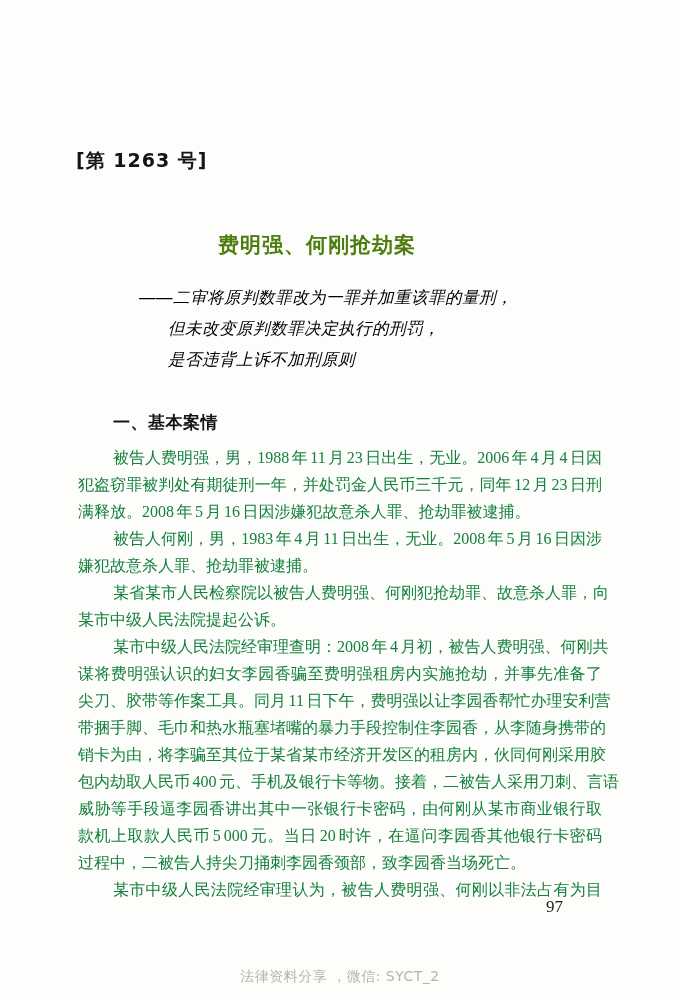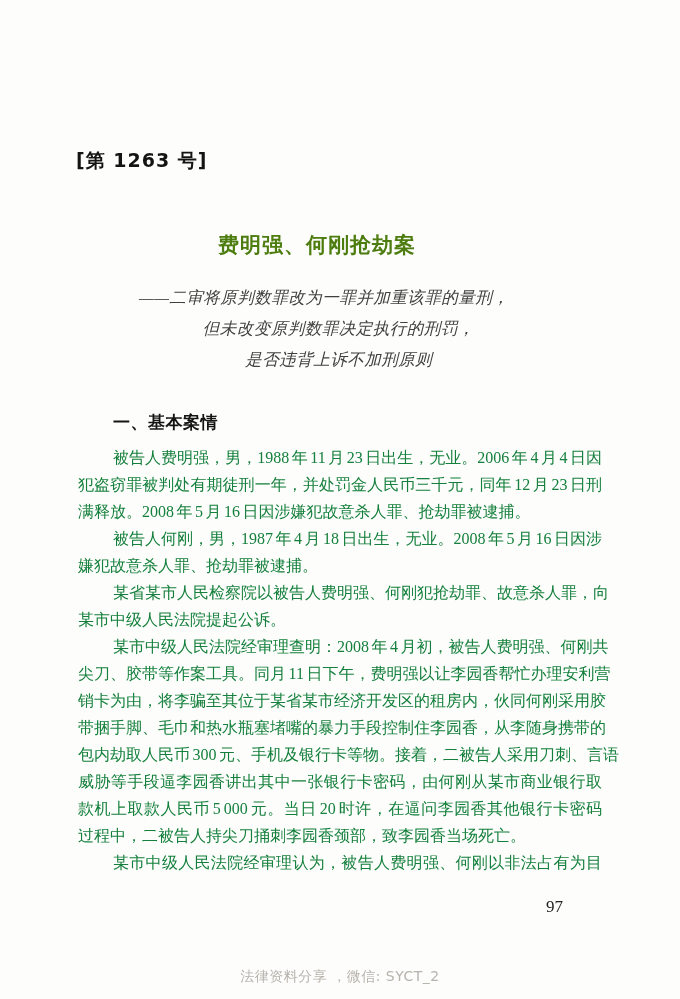--- a/index.html
+++ b/index.html
@@ -21,22 +21,22 @@
   }
   .title {
     position:absolute; top:231px; left:0; right:46px; margin:0;
     text-align:center;
     font-family:"DejaVu Sans","Liberation Sans",sans-serif;
     font-weight:bold; font-size:21px; letter-spacing:1px;
     color:#4d7c0f; white-space:nowrap;
   }
   .subtitle {
     position:absolute; left:139px; top:282px;
-    font-family:Liberation Serif, serif;
-    font-style:italic; font-size:16.5px; color:#404040;text-align:center;
+    font-family:Liberation Sans, sans-serif;
+    font-style:italic; font-size:16.5px; color:#000000;
   }
   .subtitle-line { line-height:31px; white-space:nowrap; letter-spacing:0.5px; }
   .subtitle-line.cont { padding-left:29px; }
 
   .heading {
     position:absolute; left:113px; top:411px; margin:0;
     font-family:"DejaVu Sans","Liberation Sans",sans-serif;
     font-weight:bold; font-size:17px; letter-spacing:0.5px;
     color:#141414; white-space:nowrap;
   }
@@ -76,29 +76,30 @@
   <div class="subtitle" id="subtitle">
       <div class="subtitle-line">——二审将原判数罪改为一罪并加重该罪的量刑，</div>
       <div class="subtitle-line cont">但未改变原判数罪决定执行的刑罚，</div>
       <div class="subtitle-line cont">是否违背上诉不加刑原则</div>
     </div>
   <h2 class="heading">一、基本案情</h2>
   <div class="body-text" id="body">
       <div class="line indent">被告人费明强，男，1988 年 11 月 23 日出生，无业。2006 年 4 月 4 日因</div>
       <div class="line">犯盗窃罪被判处有期徒刑一年，并处罚金人民币三千元，同年 12 月 23 日刑</div>
       <div class="line last">满释放。2008 年 5 月 16 日因涉嫌犯故意杀人罪、抢劫罪被逮捕。</div>
-      <div class="line indent">被告人何刚，男，1987 年 4 月 18 日出生，无业。2008 年 5 月 16 日因涉</div>
+      <div class="line indent">被告人何刚，男，1983 年 4 月 11 日出生，无业。2008 年 5 月 16 日因涉</div>
       <div class="line last">嫌犯故意杀人罪、抢劫罪被逮捕。</div>
       <div class="line indent">某省某市人民检察院以被告人费明强、何刚犯抢劫罪、故意杀人罪，向</div>
       <div class="line last">某市中级人民法院提起公诉。</div>
       <div class="line indent">某市中级人民法院经审理查明：2008 年 4 月初，被告人费明强、何刚共</div>
+      <div class="line">谋将费明强认识的妇女李园香骗至费明强租房内实施抢劫，并事先准备了</div>
       <div class="line">尖刀、胶带等作案工具。同月 11 日下午，费明强以让李园香帮忙办理安利营</div>
+      <div class="line">带捆手脚、毛巾和热水瓶塞堵嘴的暴力手段控制住李园香，从李随身携带的</div>
       <div class="line">销卡为由，将李骗至其位于某省某市经济开发区的租房内，伙同何刚采用胶</div>
-      <div class="line">带捆手脚、毛巾和热水瓶塞堵嘴的暴力手段控制住李园香，从李随身携带的</div>
-      <div class="line">包内劫取人民币 300 元、手机及银行卡等物。接着，二被告人采用刀刺、言语</div>
+      <div class="line">包内劫取人民币 400 元、手机及银行卡等物。接着，二被告人采用刀刺、言语</div>
       <div class="line">威胁等手段逼李园香讲出其中一张银行卡密码，由何刚从某市商业银行取</div>
       <div class="line">款机上取款人民币 5 000 元。当日 20 时许，在逼问李园香其他银行卡密码</div>
       <div class="line last">过程中，二被告人持尖刀捅刺李园香颈部，致李园香当场死亡。</div>
       <div class="line indent">某市中级人民法院经审理认为，被告人费明强、何刚以非法占有为目</div>
     </div>
   <div class="page-number">97</div>
   <div class="footer-note">法律资料分享 ，微信: SYCT_2</div>
 </div>
 
 </body></html>

